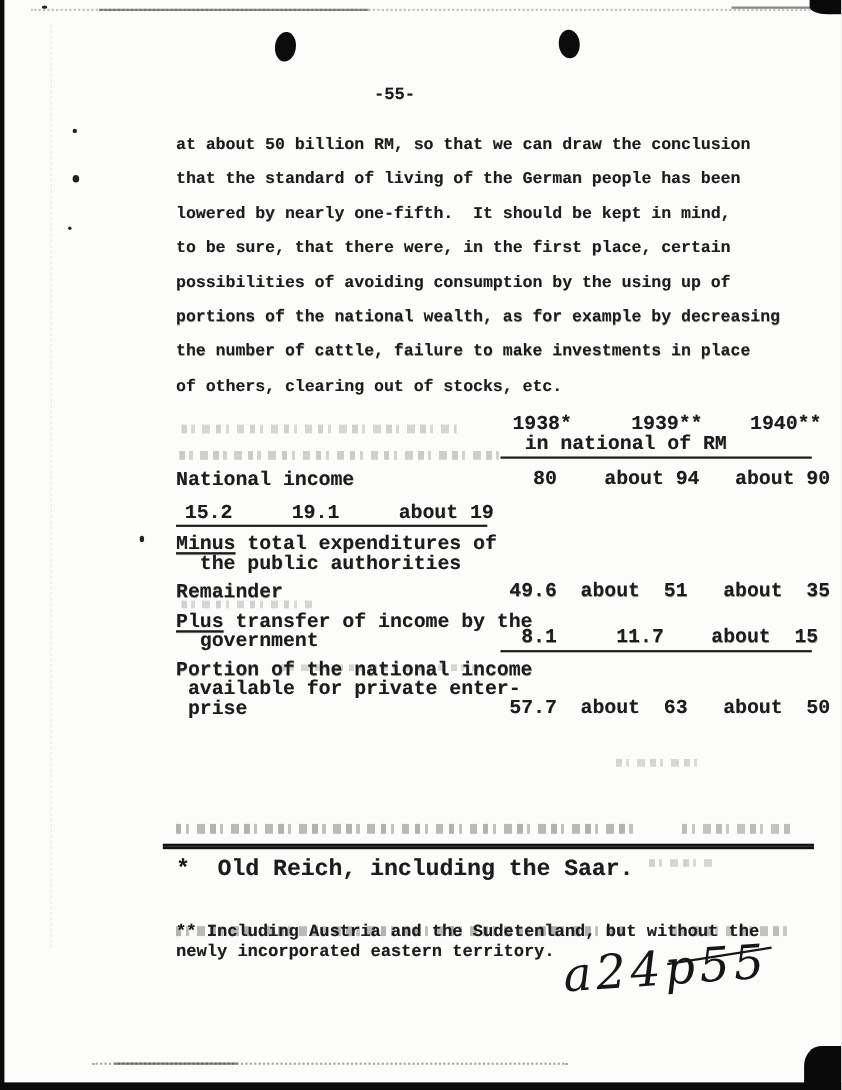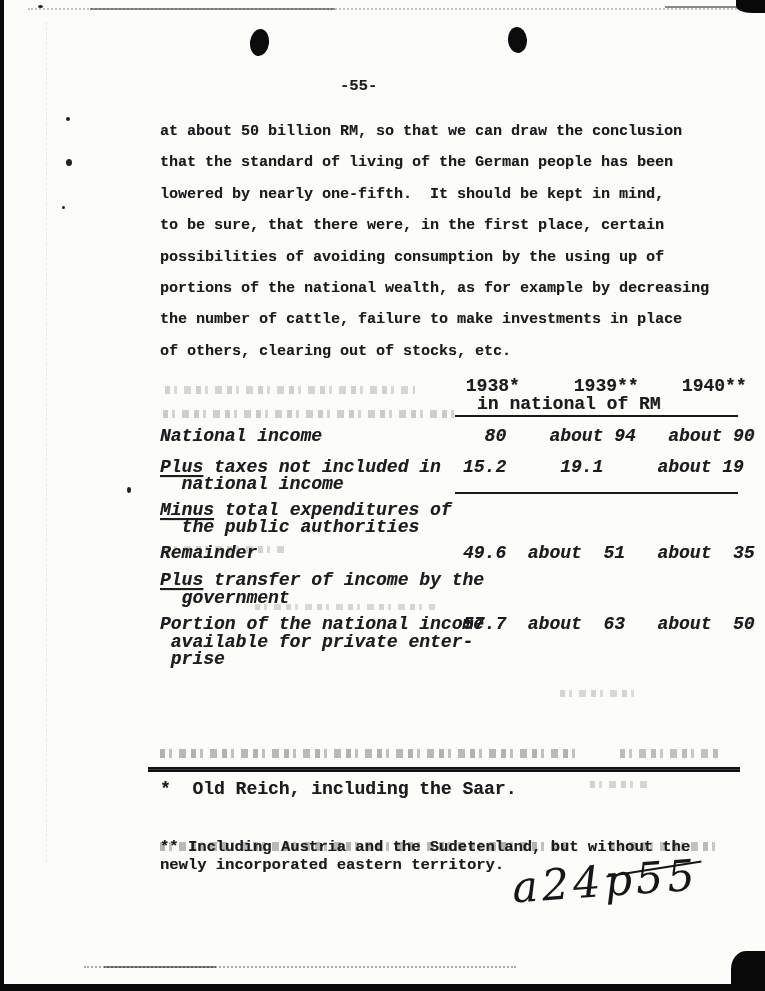--- a/index.html
+++ b/index.html
@@ -33,31 +33,31 @@
     background:repeating-linear-gradient(90deg,#6f6f6f 0 5px,transparent 5px 9px,#8a8a8a 9px 12px,transparent 12px 19px,#7c7c7c 19px 26px,transparent 26px 31px);
   }
   .speck{position:absolute;background:#222;border-radius:50%;}
   
   .pageno{position:absolute;left:340px;top:77px;font-size:15.5px;}
   .para{position:absolute;left:160px;top:116px;font-size:15px;line-height:31.4px;}
   
   .dtable{position:absolute;left:160px;top:378px;width:578px;font-size:18px;line-height:17.5px;}
   .t-head{margin-left:295px;width:283px;border-bottom:2px solid #1a1a1a;padding-bottom:2px;}
   .t-unit{padding-left:22px;}
-  .t-row{display:flex;font-style:italic;}
+  .t-row{display:flex;align-items:flex-end;}
   .t-label{width:295px;}
   .t-vals{width:283px;padding-left:8px;box-sizing:border-box;padding-bottom:1px;}
   .t-vals.u{border-bottom:2.5px solid #1a1a1a;}
   .u-lead{text-decoration:underline;text-decoration-thickness:2px;text-underline-offset:2.5px;}
   .mt11{margin-top:11px;} .mt12{margin-top:12px;}
   .mt8{margin-top:8px;} .mt9{margin-top:9px;}
   
   .rule{position:absolute;left:148px;top:767px;width:592px;height:5px;
     background:linear-gradient(180deg,#121212 0 2px,#3a3a3a 2px 3px,#101010 3px 5px);}
-  .fn1{position:absolute;left:160px;top:779px;font-size:18px;}
+  .fn1{position:absolute;left:160px;top:779px;font-size:21px;}
   .fn2{position:absolute;left:160px;top:799px;font-size:15.5px;line-height:17.5px;margin-top:40px;}
   
   .hand{
     position:absolute;left:512px;top:856px;
     font-family:"DejaVu Serif",serif;font-style:italic;font-weight:400;
     font-size:43px;color:#161616;letter-spacing:4px;transform:rotate(-4deg);
     text-shadow:none;
   }
   .hand-stroke{position:absolute;left:606px;top:868px;width:96px;height:2px;background:#161616;transform:rotate(-9deg);}
 </style>
@@ -113,39 +113,38 @@
       <div class="typed"> 1938*     1939**    1940**</div>
       <div class="t-unit typed">in national of RM</div>
     </div>
 
     <div class="t-row mt11">
       <div class="t-label typed"><span class="u-lead"></span><span>National income</span></div>
       <div class="t-vals typed">  80    about 94   about 90</div>
     </div>
 
     <div class="t-row mt12">
-      <div class="t-label typed"><span class="u-lead">Plus</span><span> taxes not included in
-  national income</span></div>
       <div class="t-vals u typed">15.2     19.1     about 19</div>
     </div>
 
 
     <div class="t-row mt8">
       <div class="t-label typed"><span class="u-lead">Minus</span><span> total expenditures of
   the public authorities</span></div>
     </div>
 
     <div class="t-row mt8">
       <div class="t-label typed"><span class="u-lead"></span><span>Remainder</span></div>
       <div class="t-vals typed">49.6  about  51   about  35</div>
     </div>
 
     <div class="t-row mt9">
       <div class="t-label typed"><span class="u-lead">Plus</span><span> transfer of income by the
   government</span></div>
+      <div class="t-vals u typed"> 8.1     11.7    about  15</div>
     </div>
 
     <div class="t-row mt9">
       <div class="t-label typed"><span class="u-lead"></span><span>Portion of the national income
  available for private enter-
  prise</span></div>
       <div class="t-vals typed">57.7  about  63   about  50</div>
     </div>
   </div>
 

